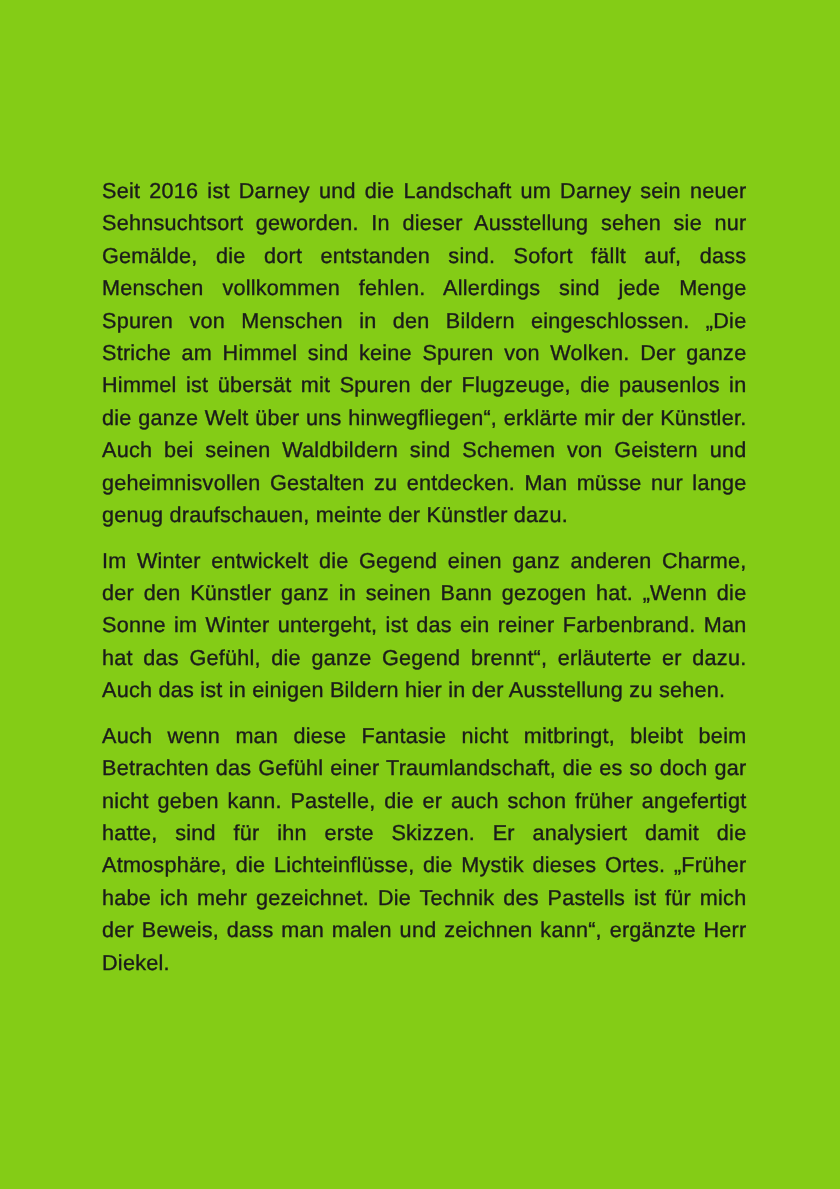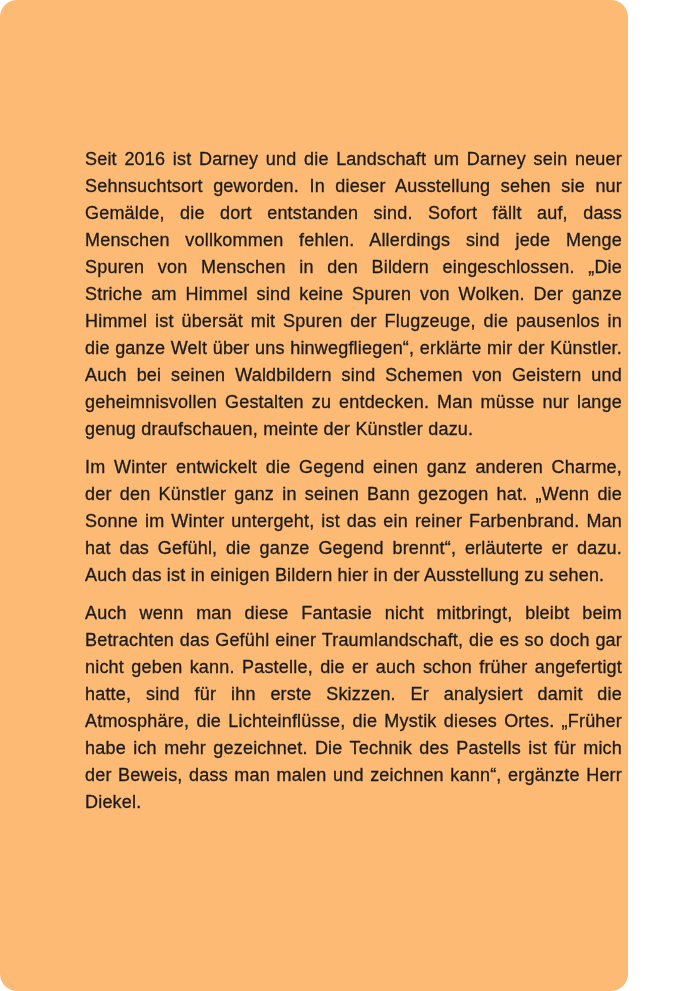--- a/index.html
+++ b/index.html
@@ -2,25 +2,24 @@
 <html><head>
 <meta charset="utf-8">
 <style>
   html, body {
     margin: 0;
     padding: 0;
     background: #ffffff;
   }
   .page {
     position: relative;
-    width: 628px;
+    width: 700px;
     height: 991px;
-    background: #fdba74;
+    background: #84cc16;
     overflow: hidden;
-    border-radius: 17px;
   }
   .text-block {
     position: absolute;
     left: 85px;
     top: 146px;
     width: 537px;
     font-family: "Liberation Sans", "DejaVu Sans", sans-serif;
     font-size: 18px;
     line-height: 27px;
     letter-spacing: 0.2px;

